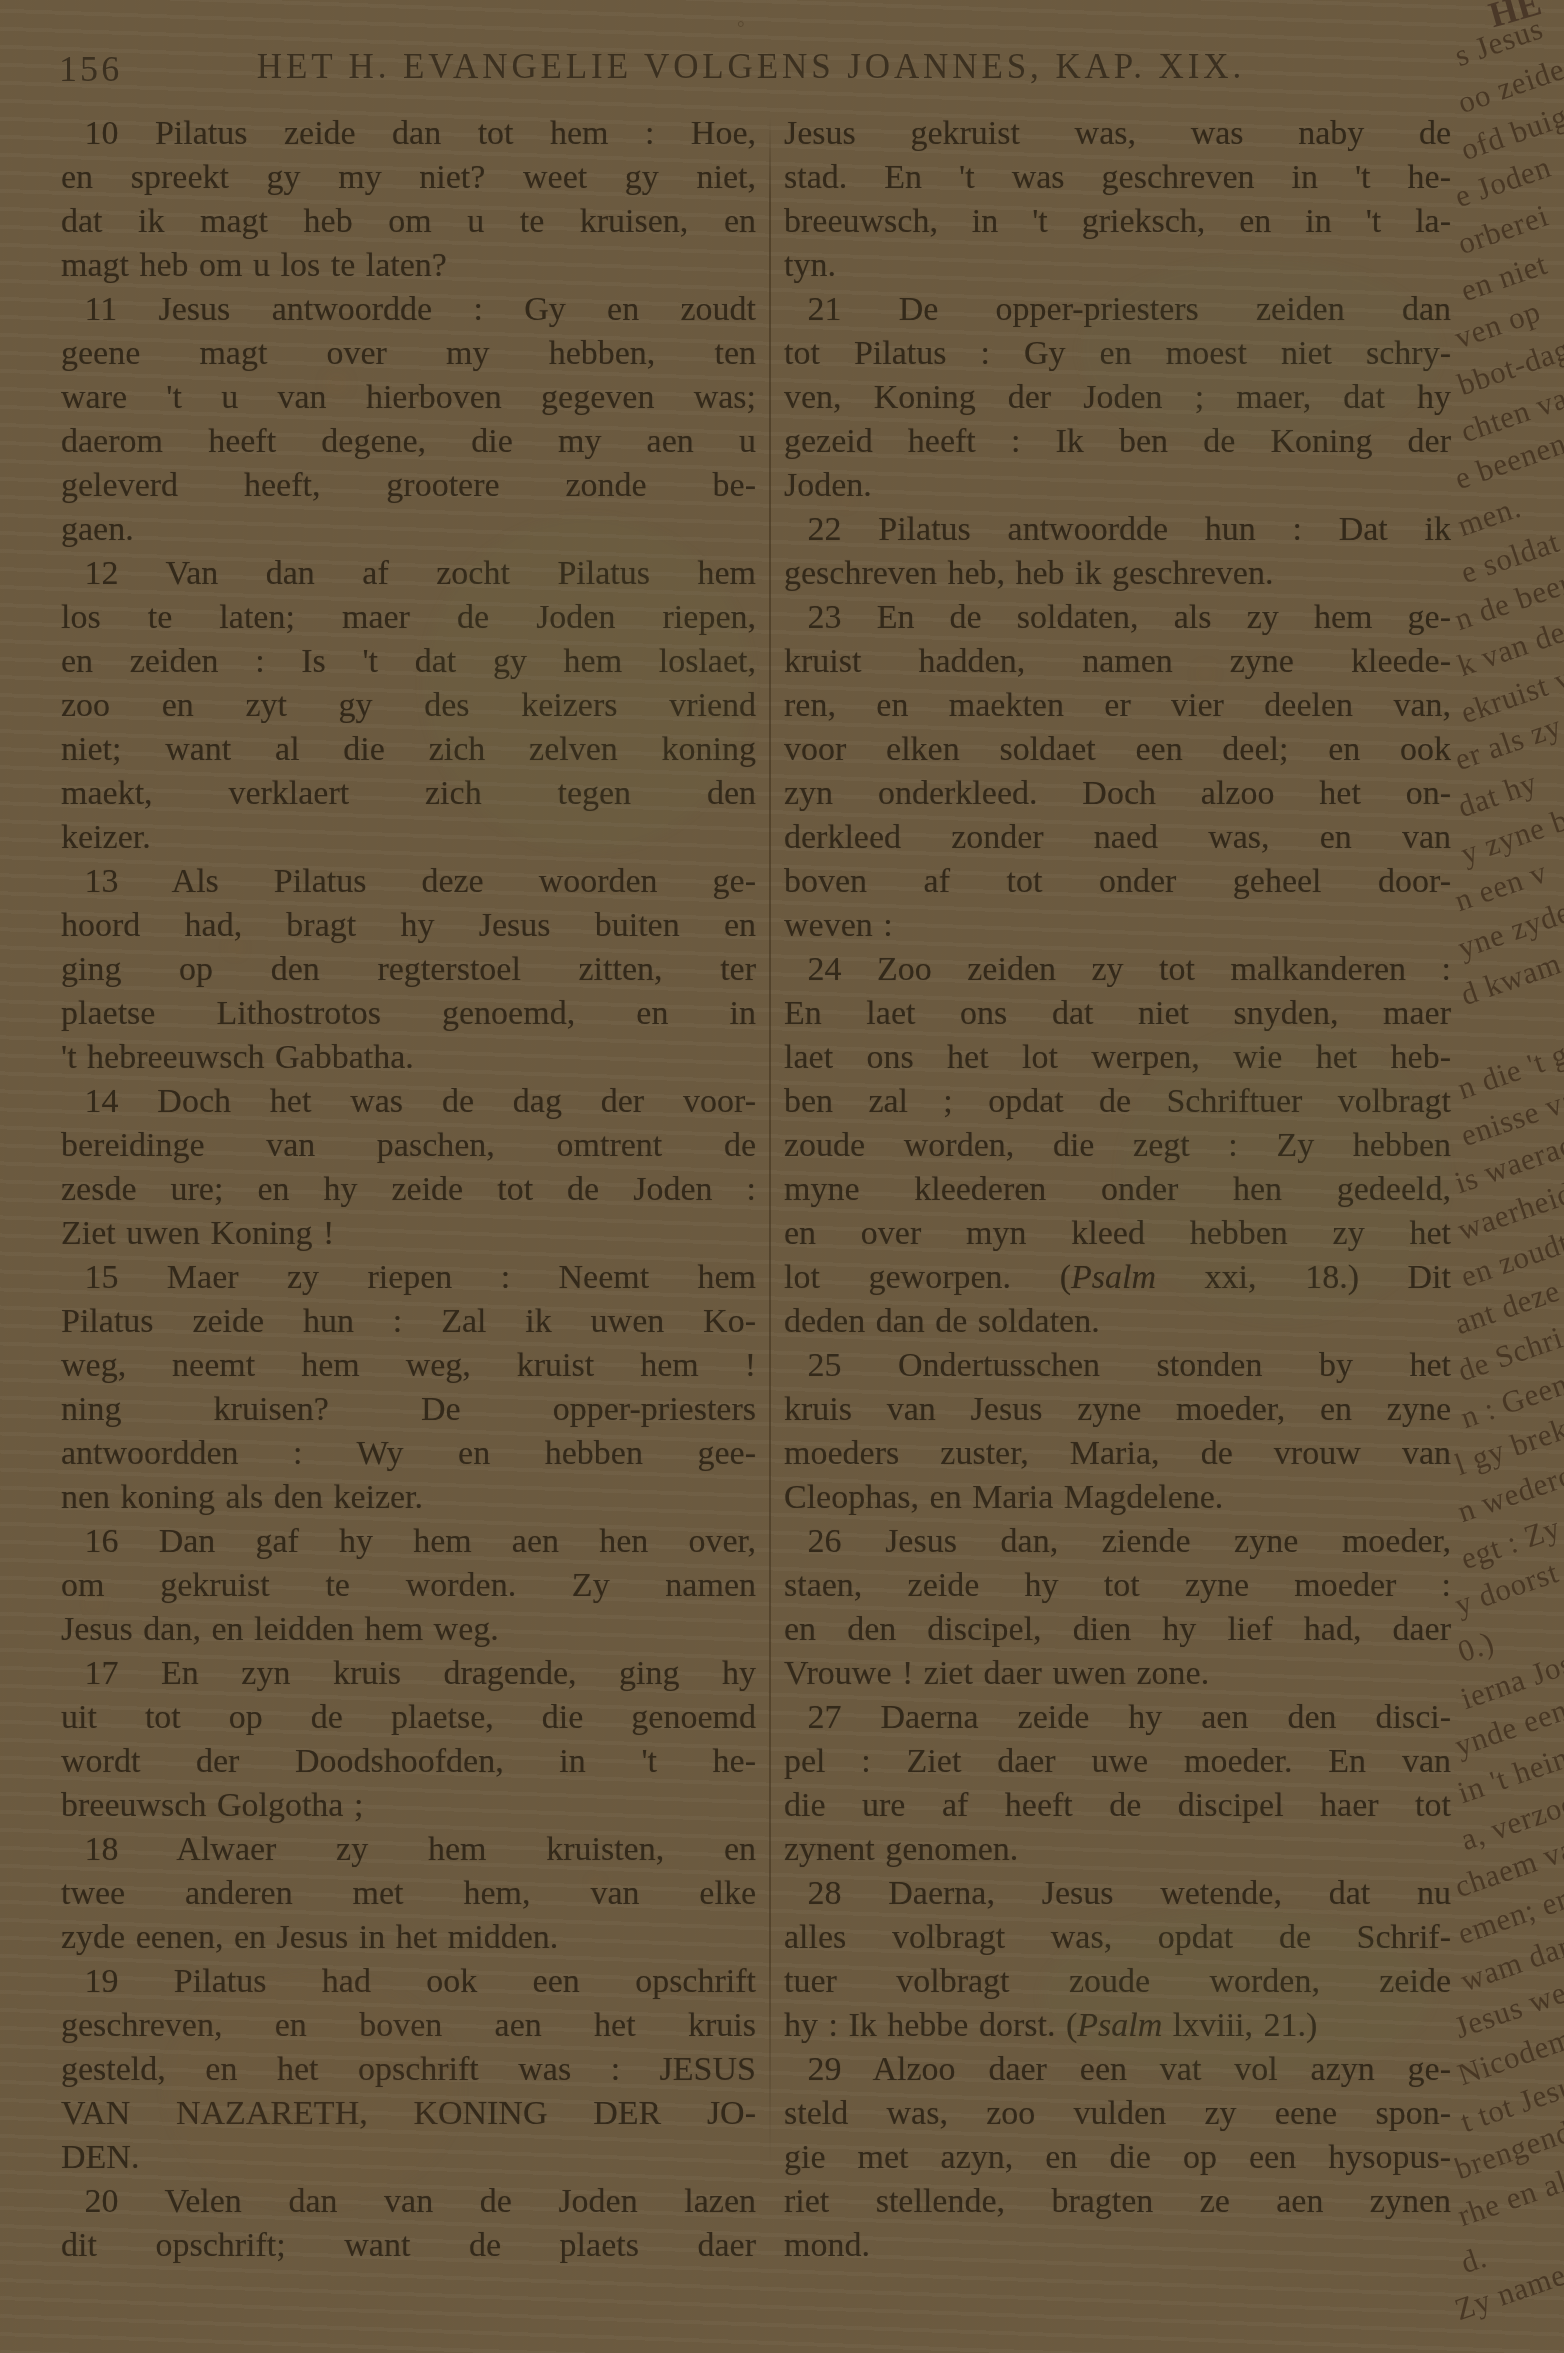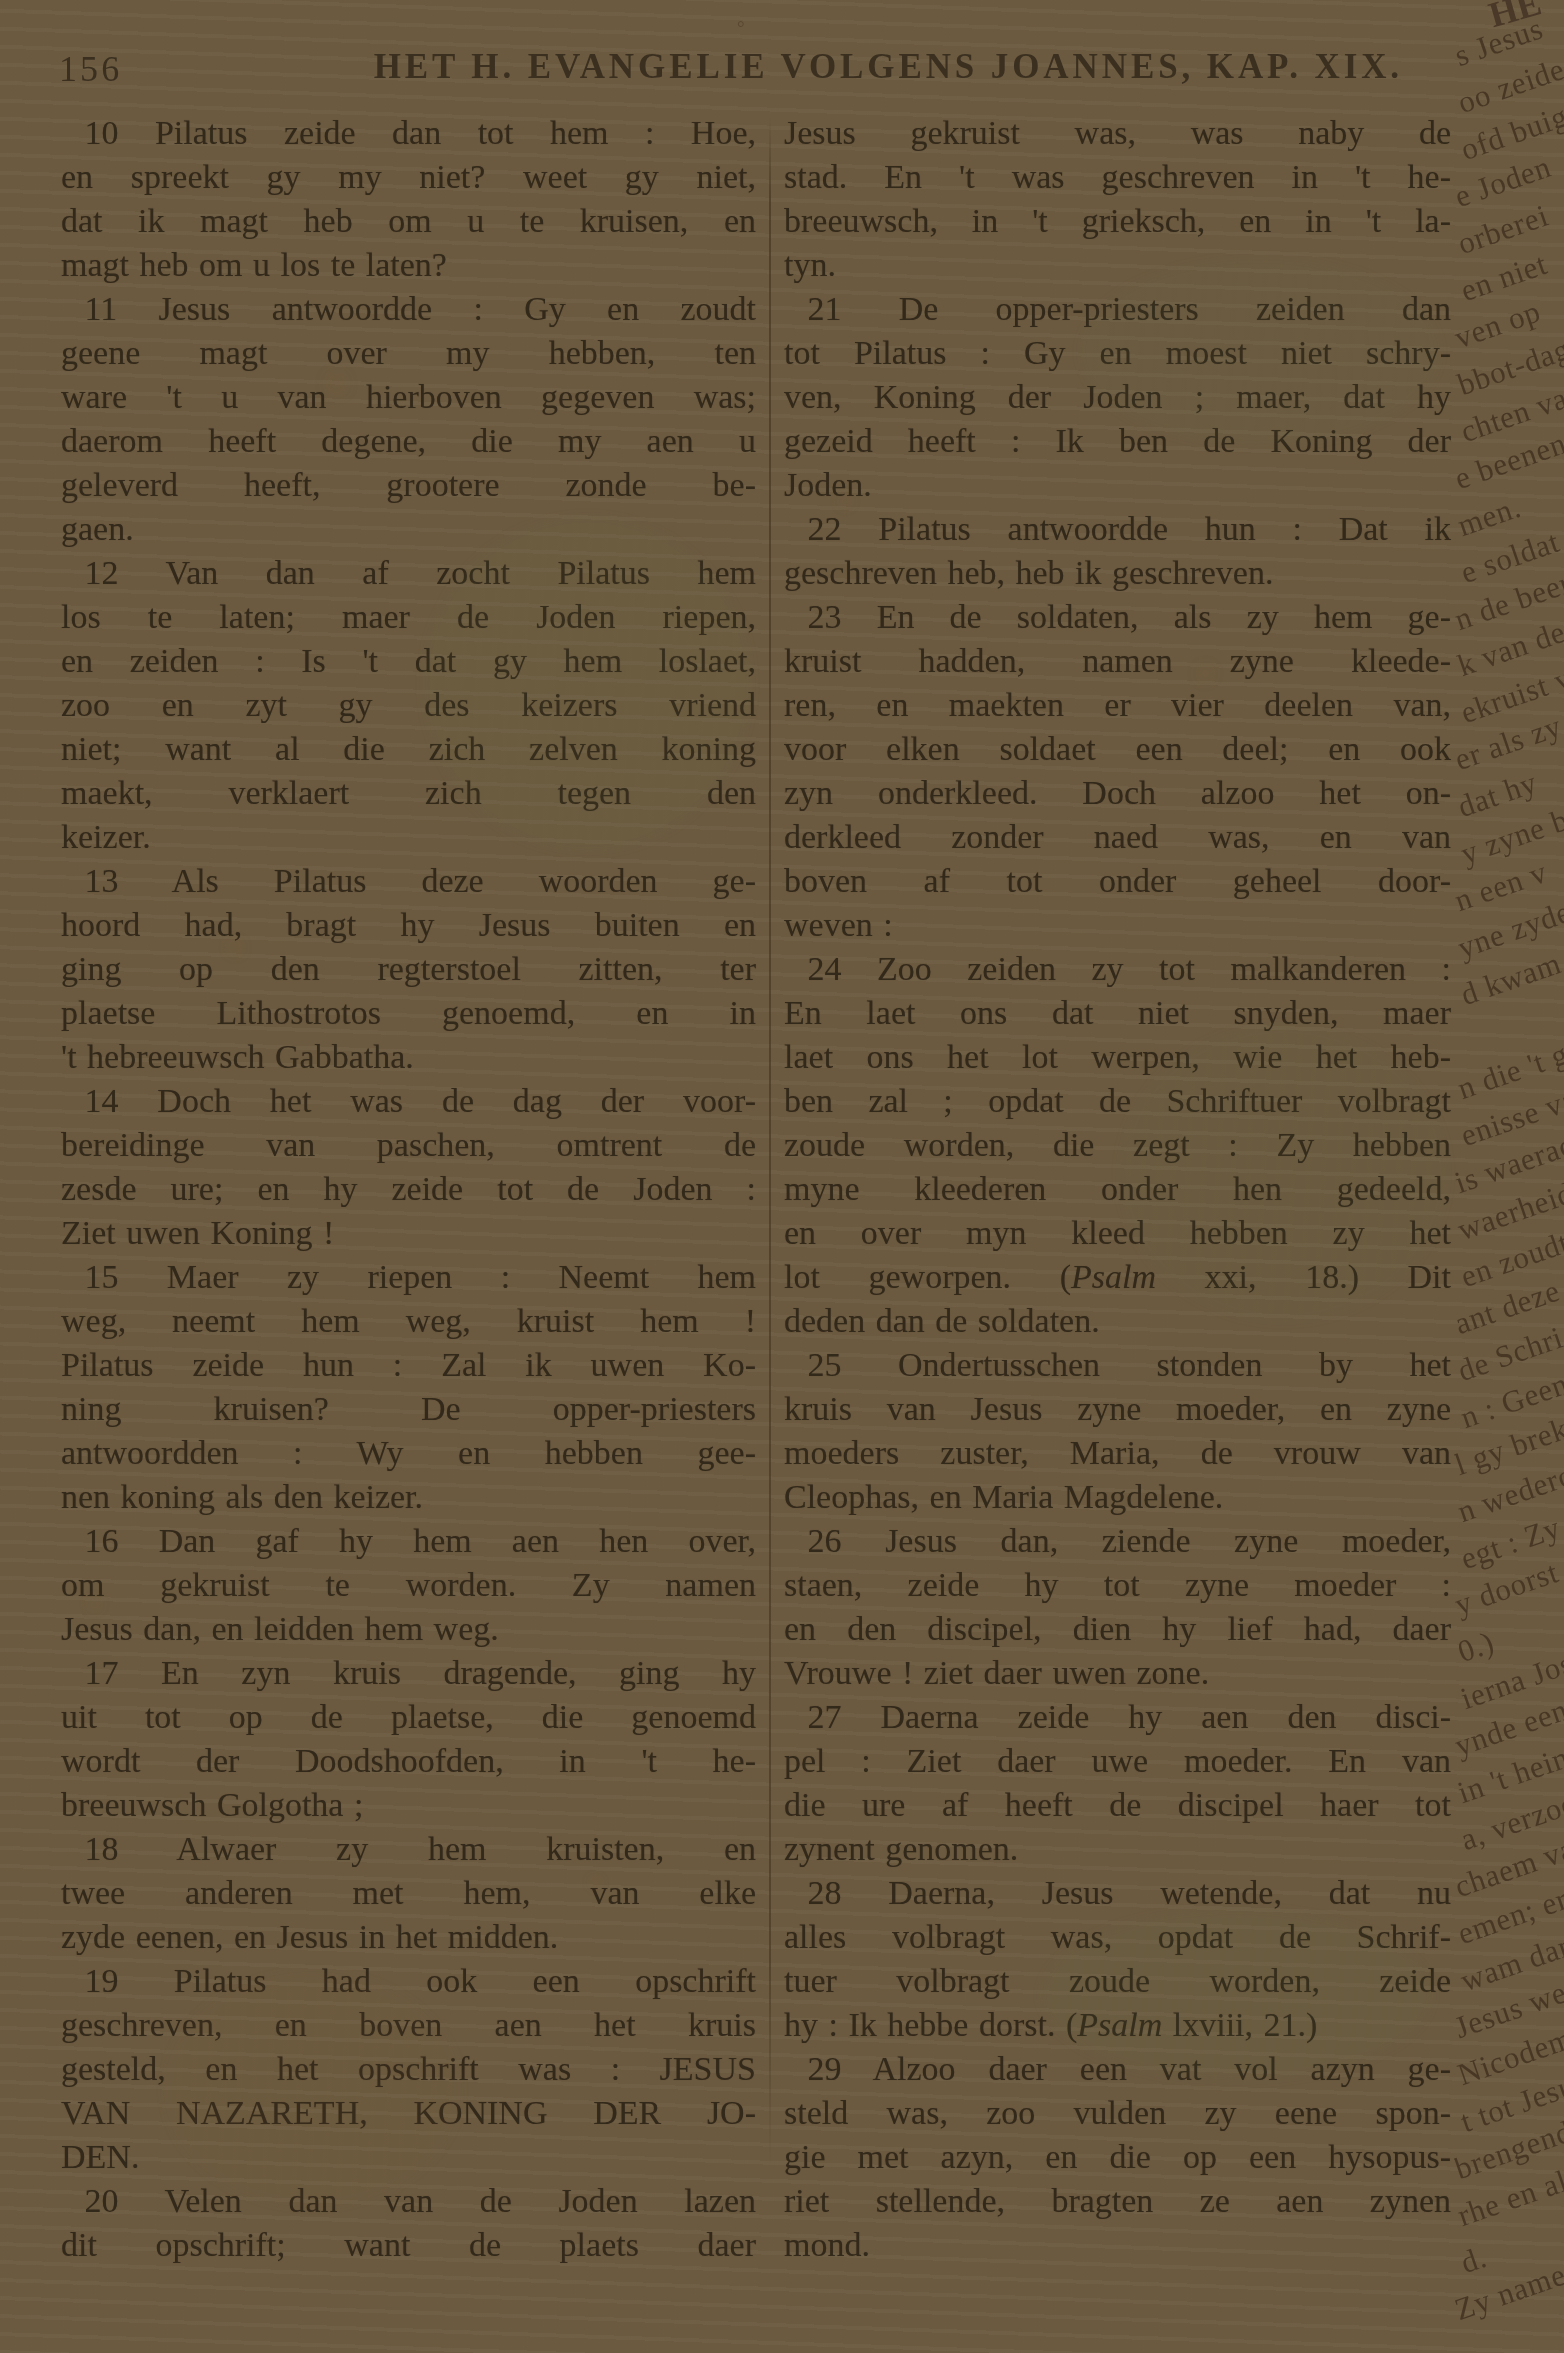--- a/index.html
+++ b/index.html
@@ -30,22 +30,22 @@
     background:
       repeating-linear-gradient(93deg, rgba(120,92,50,.03) 0 5.5px, rgba(0,0,0,0) 5.5px 15px),
       repeating-linear-gradient(2deg, rgba(255,250,235,.03) 0 3.9px, rgba(0,0,0,0) 3.9px 18px);
   }
   .header-row{position:absolute;top:42px;left:0;width:1565px;height:55px;}
   .pagenum{
     position:absolute;left:59px;top:6.3px;
     font-size:36px;font-weight:400;letter-spacing:3.1px;color:#3b3020;
   }
   .title{
-    position:absolute;left:49px;top:4.7px;width:1354px;
-    text-align:right;font-size:35px;font-weight:700;letter-spacing:3.9px;
+    position:absolute;left:74px;top:4.7px;width:1354px;
+    text-align:center;font-size:35px;font-weight:400;letter-spacing:3.9px;
     color:#3b3020;white-space:nowrap;
   }
   .title-mark{
     position:absolute;left:737px;top:-34px;font-size:19px;opacity:.55;color:#4a3a24;
   }
   .col{
     position:absolute;top:111px;
     font-size:34px;line-height:44px;
     word-spacing:2px;
     text-shadow:0 0 0.8px rgba(51,41,26,.35);
@@ -135,22 +135,22 @@
         <div class="line"><span>'t hebreeuwsch Gabbatha.</span></div>
       </div>
       <div class="verse">
         <div class="line first just"><span>14 Doch het was de dag der voor-</span></div>
         <div class="line just"><span>bereidinge van paschen, omtrent de</span></div>
         <div class="line just"><span>zesde ure; en hy zeide tot de Joden :</span></div>
         <div class="line"><span>Ziet uwen Koning !</span></div>
       </div>
       <div class="verse">
         <div class="line first just"><span>15 Maer zy riepen : Neemt hem</span></div>
+        <div class="line just"><span>Pilatus zeide hun : Zal ik uwen Ko-</span></div>
         <div class="line just"><span>weg, neemt hem weg, kruist hem !</span></div>
-        <div class="line just"><span>Pilatus zeide hun : Zal ik uwen Ko-</span></div>
         <div class="line just"><span>ning kruisen? De opper-priesters</span></div>
         <div class="line just"><span>antwoordden : Wy en hebben gee-</span></div>
         <div class="line"><span>nen koning als den keizer.</span></div>
       </div>
       <div class="verse">
         <div class="line first just"><span>16 Dan gaf hy hem aen hen over,</span></div>
         <div class="line just"><span>om gekruist te worden. Zy namen</span></div>
         <div class="line"><span>Jesus dan, en leidden hem weg.</span></div>
       </div>
       <div class="verse">

